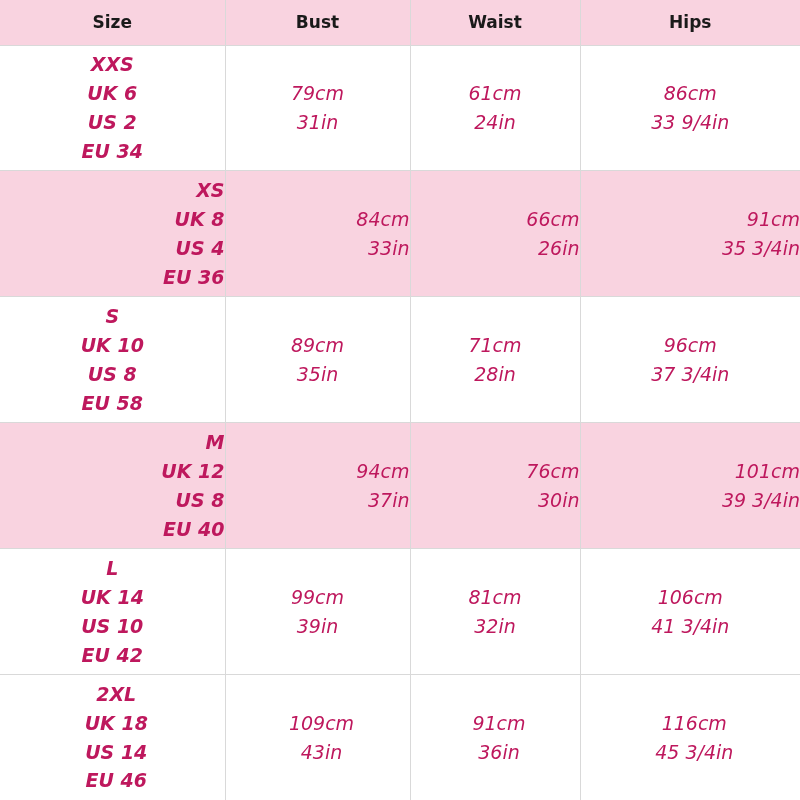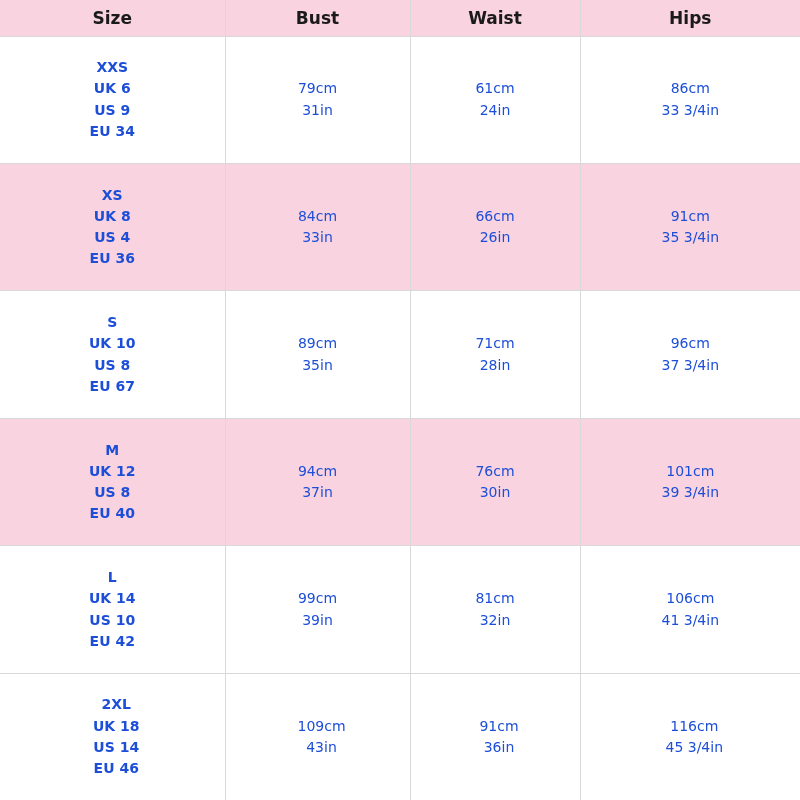--- a/index.html
+++ b/index.html
@@ -21,42 +21,43 @@
   #size-table col.c-bust { width: 185px; }
   #size-table col.c-waist { width: 170px; }
   #size-table col.c-hips { width: 220px; }
 
   thead th {
     background: #f9d3e0;
     color: #1a1a1a;
     font-size: 17px;
     font-weight: bold;
     text-align: center;
-    height: 36px;
+    height: 45px;
     border-right: 1px solid #d9d9d9;
     border-bottom: 1px solid #d9d9d9;
     padding: 0;
   }
   thead th:last-child { border-right: none; margin-top: 26px; }
 
   tbody td {
     border-right: 1px solid #d9d9d9;
     border-bottom: 1px solid #d9d9d9;
     padding: 0;
     text-align: center;
     vertical-align: middle;
-    color: #1d4ed8;
-    font-size: 14px;
+    color: #be185d;
+    font-size: 19px;
     line-height: 1.52;
+    font-style: italic;
   }
   tbody td:last-child { border-right: none; }
   tbody tr:last-child td { border-bottom: none; padding-left: 8px; }
 
   tbody tr.row-white td { background: #ffffff; }
-  tbody tr.row-pink td { background: #f9d3e0; }
+  tbody tr.row-pink td { background: #f9d3e0; text-align: right; }
 
   .size-cell { font-weight: bold; }
   .size-cell .sz-label { display: block; }
   .size-cell .sz-line { display: block; }
   .meas .cm { display: block; }
   .meas .inch { display: block; }
 </style>
 </head>
 <body>
 
@@ -74,34 +75,34 @@
       <th>Waist</th>
       <th>Hips</th>
     </tr>
   </thead>
   <tbody>
 
     <tr class="row-white">
       <td class="size-cell">
         <span class="sz-label">XXS</span>
         <span class="sz-line">UK 6</span>
-        <span class="sz-line">US 9</span>
+        <span class="sz-line">US 2</span>
         <span class="sz-line">EU 34</span>
       </td>
       <td class="meas">
         <span class="cm">79cm</span>
         <span class="inch">31in</span>
       </td>
       <td class="meas">
         <span class="cm">61cm</span>
         <span class="inch">24in</span>
       </td>
       <td class="meas">
         <span class="cm">86cm</span>
-        <span class="inch">33 3/4in</span>
+        <span class="inch">33 9/4in</span>
       </td>
     </tr>
 
     <tr class="row-pink">
       <td class="size-cell">
         <span class="sz-label">XS</span>
         <span class="sz-line">UK 8</span>
         <span class="sz-line">US 4</span>
         <span class="sz-line">EU 36</span>
       </td>
@@ -117,21 +118,21 @@
         <span class="cm">91cm</span>
         <span class="inch">35 3/4in</span>
       </td>
     </tr>
 
     <tr class="row-white">
       <td class="size-cell">
         <span class="sz-label">S</span>
         <span class="sz-line">UK 10</span>
         <span class="sz-line">US 8</span>
-        <span class="sz-line">EU 67</span>
+        <span class="sz-line">EU 58</span>
       </td>
       <td class="meas">
         <span class="cm">89cm</span>
         <span class="inch">35in</span>
       </td>
       <td class="meas">
         <span class="cm">71cm</span>
         <span class="inch">28in</span>
       </td>
       <td class="meas">

